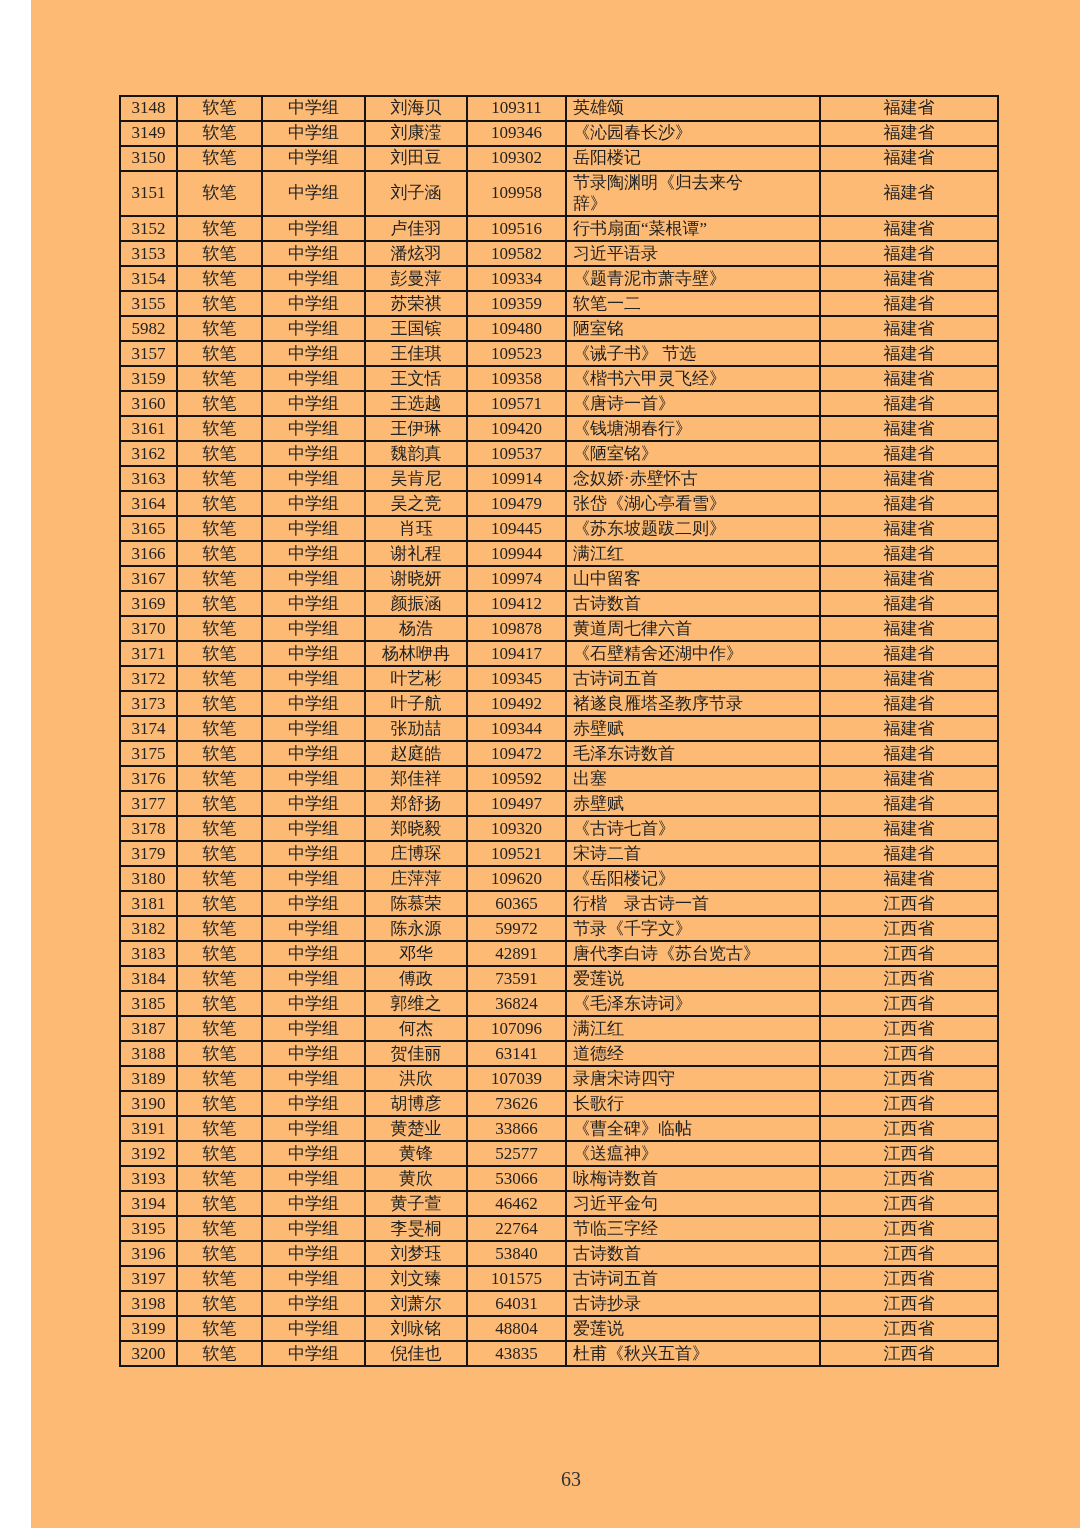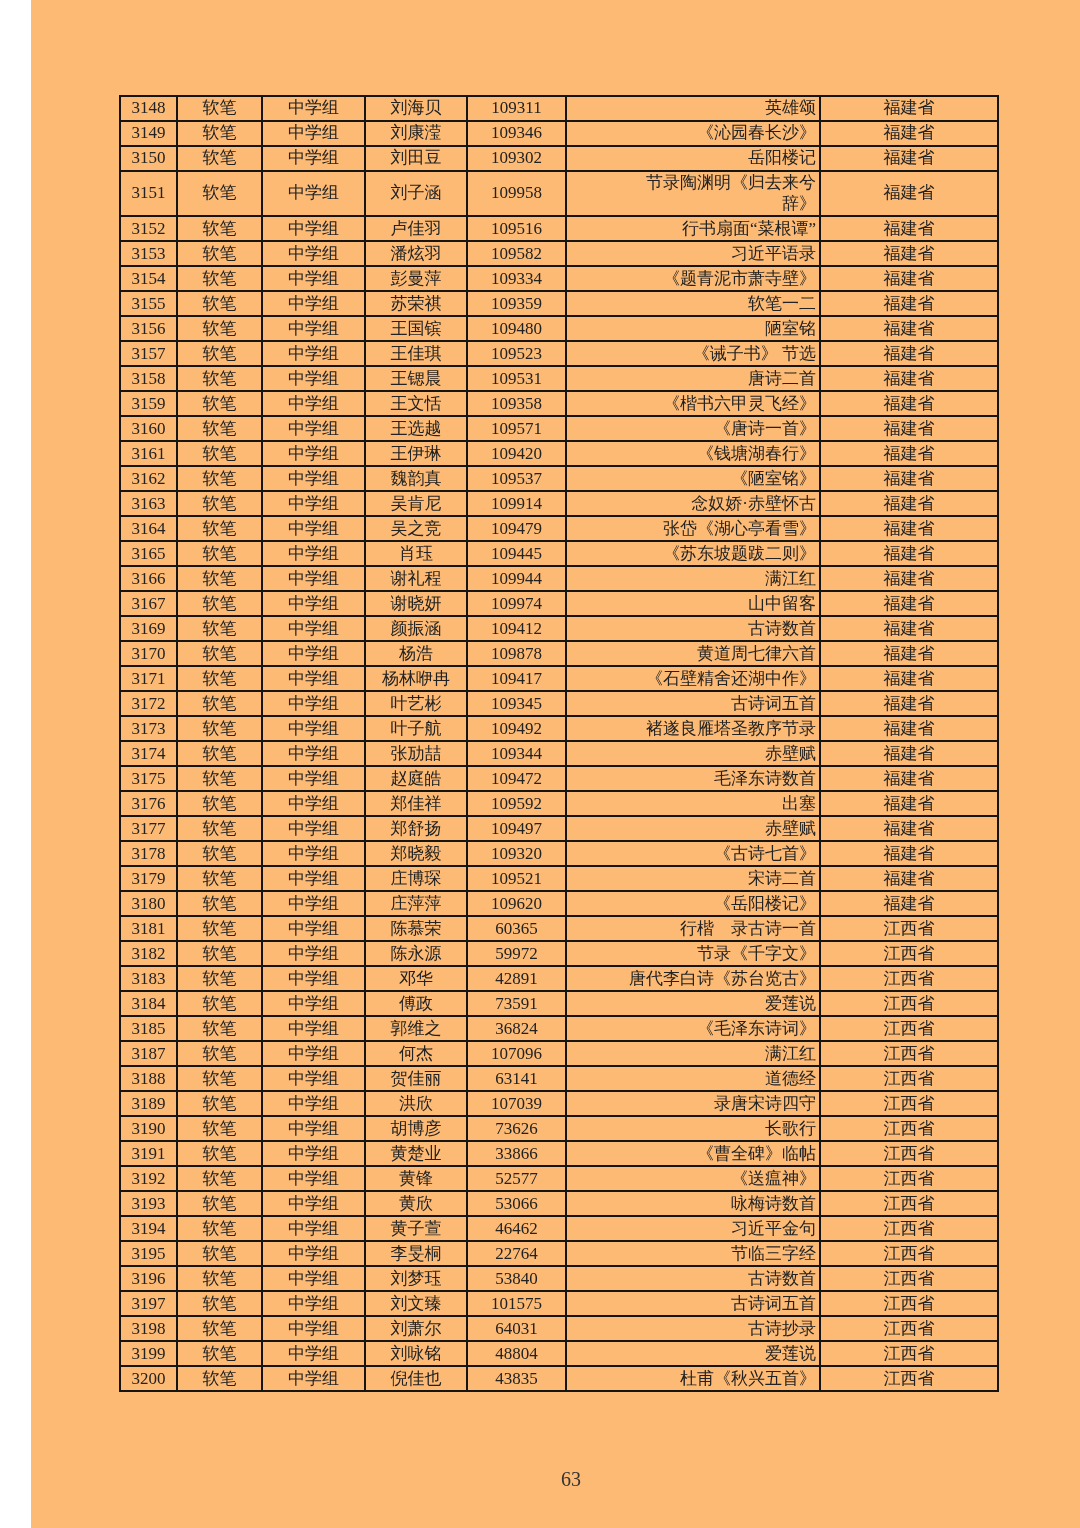--- a/index.html
+++ b/index.html
@@ -26,21 +26,21 @@
     font-size: 17px;
     height: 21px;
     padding: 1px 3px;
     text-align: center;
     vertical-align: middle;
     color: #222222;
     line-height: 1.22;
     overflow: hidden;
   }
   table.results td.title-cell {
-    text-align: right;
+    text-align: left;
     padding-left: 6px;
     white-space: pre-line;
   }
   .page-number {
     position: absolute;
     top: 1468px;
     left: 0;
     width: 100%;
     text-align: center;
     font-size: 20px;
@@ -129,44 +129,35 @@
         <tr>
           <td>3155</td>
           <td>软笔</td>
           <td>中学组</td>
           <td>苏荣祺</td>
           <td>109359</td>
           <td class="title-cell">软笔一二</td>
           <td>福建省</td>
         </tr>
         <tr>
-          <td>3156</td>
+          <td>5982</td>
           <td>软笔</td>
           <td>中学组</td>
           <td>王国镔</td>
           <td>109480</td>
           <td class="title-cell">陋室铭</td>
           <td>福建省</td>
         </tr>
         <tr>
           <td>3157</td>
           <td>软笔</td>
           <td>中学组</td>
           <td>王佳琪</td>
           <td>109523</td>
           <td class="title-cell">《诫子书》 节选</td>
-          <td>福建省</td>
-        </tr>
-        <tr>
-          <td>3158</td>
-          <td>软笔</td>
-          <td>中学组</td>
-          <td>王锶晨</td>
-          <td>109531</td>
-          <td class="title-cell">唐诗二首</td>
           <td>福建省</td>
         </tr>
         <tr>
           <td>3159</td>
           <td>软笔</td>
           <td>中学组</td>
           <td>王文恬</td>
           <td>109358</td>
           <td class="title-cell">《楷书六甲灵飞经》</td>
           <td>福建省</td>

